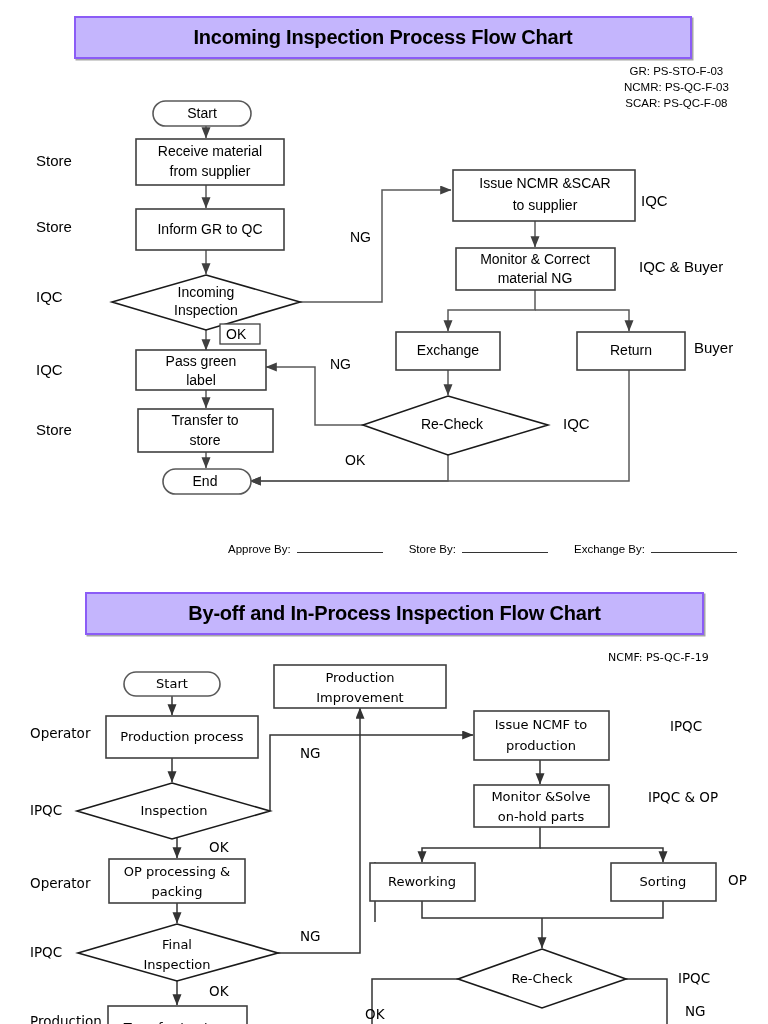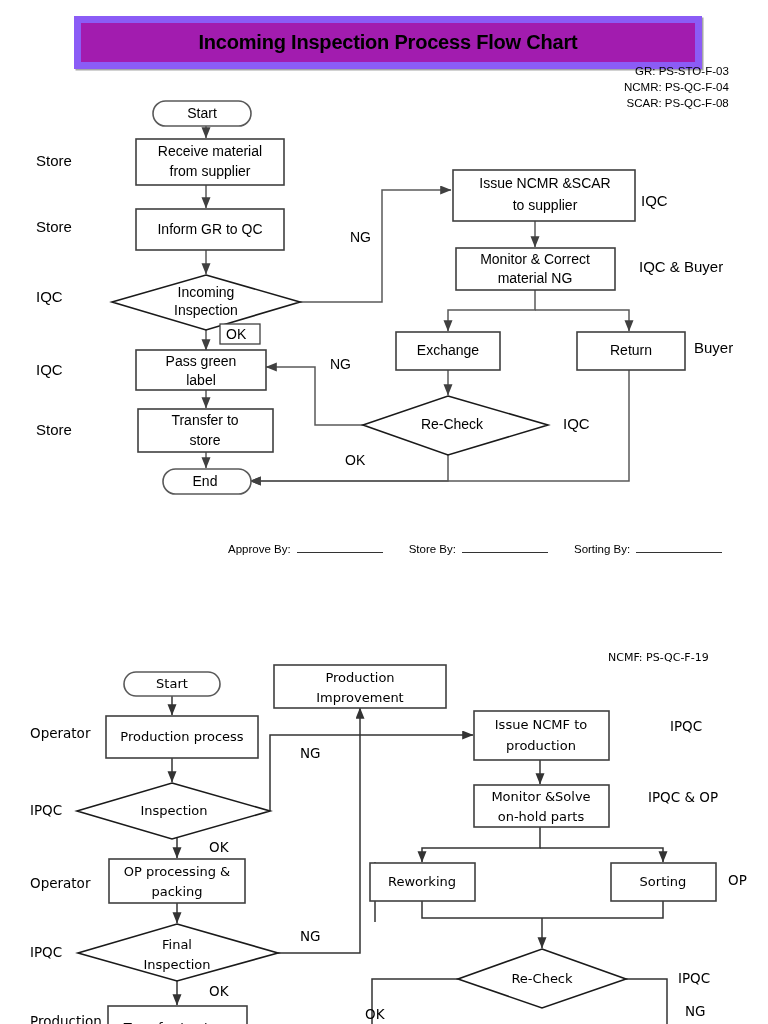--- a/index.html
+++ b/index.html
@@ -2,28 +2,28 @@
 <html><head>
 <meta charset="utf-8">
 <title>Inspection Flow Charts</title>
 <style>
   html,body{margin:0;padding:0;background:#ffffff;}
   body{width:768px;height:1024px;overflow:hidden;
        font-family:"Liberation Sans",sans-serif;color:#000;}
   .page{position:relative;width:768px;height:1024px;}
 
   
-  .banner{position:absolute;background:#a21caf;border:7px solid #8b5cf6;
+  .banner{position:absolute;background:#c4b5fd;border:2px solid #8b5cf6;
           box-shadow:1.5px 1.5px 0 #a6a6a6;
           display:flex;align-items:center;justify-content:center;text-align:right;}
   .banner span{font-weight:bold;font-size:20px;letter-spacing:-.2px;
                font-family:"Liberation Sans",sans-serif;}
 
   
-  .refcodes{position:absolute;text-align:right;font-size:11.5px;line-height:1.38;
+  .refcodes{position:absolute;text-align:center;font-size:11.5px;line-height:1.38;
             font-family:"Liberation Sans",sans-serif;}
   .refline{white-space:nowrap;}
 
   
   .signrow{position:absolute;display:flex;align-items:center;
            font-size:11.5px;font-family:"Liberation Sans",sans-serif;}
   .signitem{display:flex;align-items:flex-end;white-space:nowrap;}
   .signlabel{font-size:11.5px;text-align:center;}
   .signblank{display:inline-block;border-bottom:1.3px solid #333;
              width:86px;margin:0 4px 2px 6px;height:1px;}
@@ -49,21 +49,21 @@
 <body>
 
 <div class="page">
 
   <div class="banner" style="left:74px;top:16px;width:614px;height:39px;">
     <span>Incoming Inspection Process Flow Chart</span>
   </div>
 
   <div class="refcodes" style="left:624px;top:64px;">
     <div class="refline">GR: PS-STO-F-03</div>
-    <div class="refline">NCMR: PS-QC-F-04</div>
+    <div class="refline">NCMR: PS-QC-F-03</div>
     <div class="refline">SCAR: PS-QC-F-08</div>
   </div>
 
   <svg class="chart1" width="768" height="520" viewBox="0 0 768 520" style="top:0;">
     <defs>
       <marker id="ah1" markerWidth="9" markerHeight="9" refX="7.2" refY="3" orient="auto" markerUnits="strokeWidth">
         <path d="M0,0 L7.5,3 L0,6 z" fill="#404040"></path>
       </marker>
     </defs>
 
@@ -184,25 +184,28 @@
   <div class="signrow" style="left:228px;top:543px;width:540px;">
     <div class="signitem" style="margin-right:22px;">
       <span class="signlabel">Approve By:</span>
       <span class="signblank"></span>
     </div>
     <div class="signitem" style="margin-right:22px;">
       <span class="signlabel">Store By:</span>
       <span class="signblank"></span>
     </div>
     <div class="signitem">
-      <span class="signlabel">Sorting By:</span>
+      <span class="signlabel">Exchange By:</span>
       <span class="signblank"></span>
     </div>
   </div>
 
+  <div class="banner" style="left:85px;top:592px;width:615px;height:39px;">
+    <span>By-off and In-Process Inspection Flow Chart</span>
+  </div>
 
   <div class="refcodes" style="left:608px;top:650px;font-family:'DejaVu Sans',sans-serif;font-size:11px;">
     <div class="refline">NCMF: PS-QC-F-19</div>
   </div>
 
   <svg class="chart2" width="768" height="400" viewBox="0 0 768 400" style="top:660px;">
     <defs>
       <marker id="ah2" markerWidth="9" markerHeight="9" refX="7.2" refY="3" orient="auto" markerUnits="strokeWidth">
         <path d="M0,0 L7.5,3 L0,6 z" fill="#333333"></path>
       </marker>

